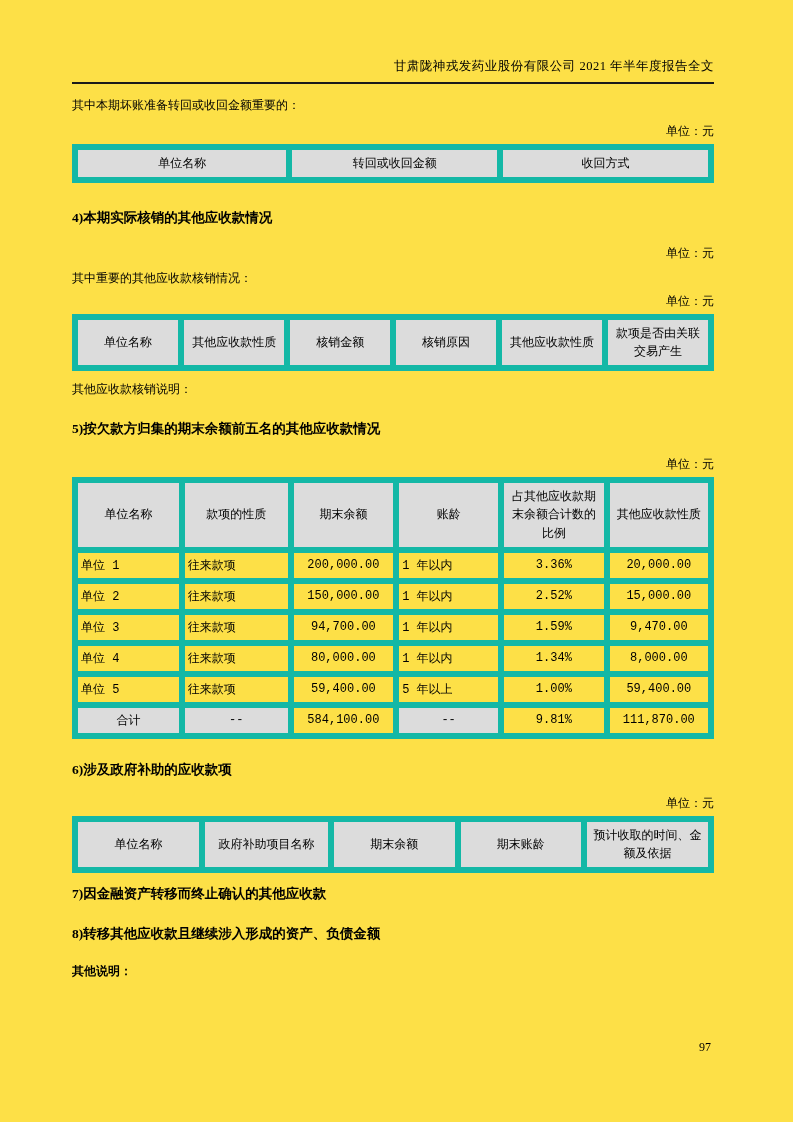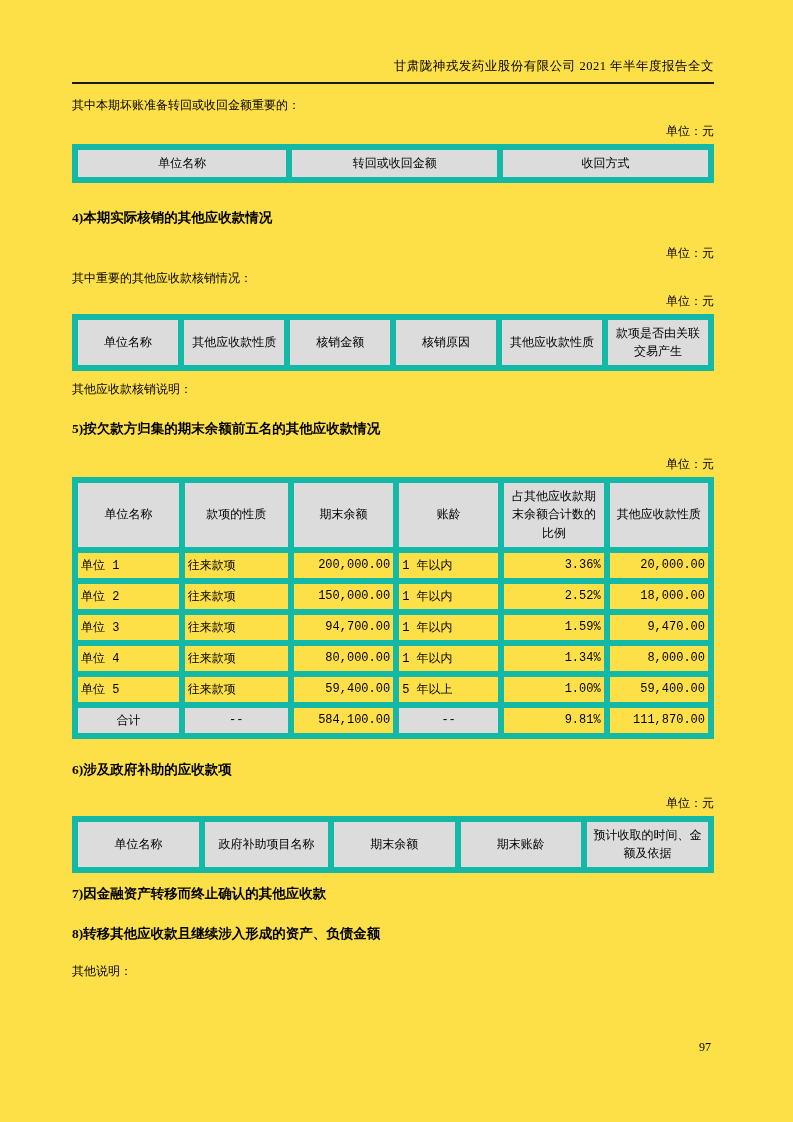--- a/index.html
+++ b/index.html
@@ -55,33 +55,33 @@
     word-break: break-all;
   }
   th {
     background: #dcdcdc;
     text-align: center;
     height: 27px;
     line-height: 1.55;
   }
   .tall-head th { height: 46px; }
   td { height: 26px; font-family: Liberation Mono, monospace; }
-  td.num { text-align: right; }
+  td.num { text-align: center; }
   td.ctr { text-align: center; }
   td.gray { background: #dcdcdc; text-align: center; }
   .page-number {
     position: absolute;
     top: 1040px;
     right: 82px;
     font-size: 12px;
   }
   .mt8  { margin-top: 8px; }
   .mt10 { margin-top: 10px; }
   .mt18 { margin-top: 18px; }
-  .mt20 { margin-top: 20px; }
+  .mt20 { margin-top: 20px; font-weight: bold; }
   .mt22 { margin-top: 22px; }
 </style>
 </head>
 <body>
 
 <div class="page">
   <div class="content">
 
     <div class="doc-header">甘肃陇神戎发药业股份有限公司 2021 年半年度报告全文</div>
 
@@ -165,21 +165,21 @@
         <td>1 年以内</td>
         <td class="num">3.36%</td>
         <td class="num">20,000.00</td>
       </tr>
       <tr>
         <td>单位 2</td>
         <td>往来款项</td>
         <td class="num">150,000.00</td>
         <td>1 年以内</td>
         <td class="num">2.52%</td>
-        <td class="num">18,000.00</td>
+        <td class="num">15,000.00</td>
       </tr>
       <tr>
         <td>单位 3</td>
         <td>往来款项</td>
         <td class="num">94,700.00</td>
         <td>1 年以内</td>
         <td class="num">1.59%</td>
         <td class="num">9,470.00</td>
       </tr>
       <tr>

